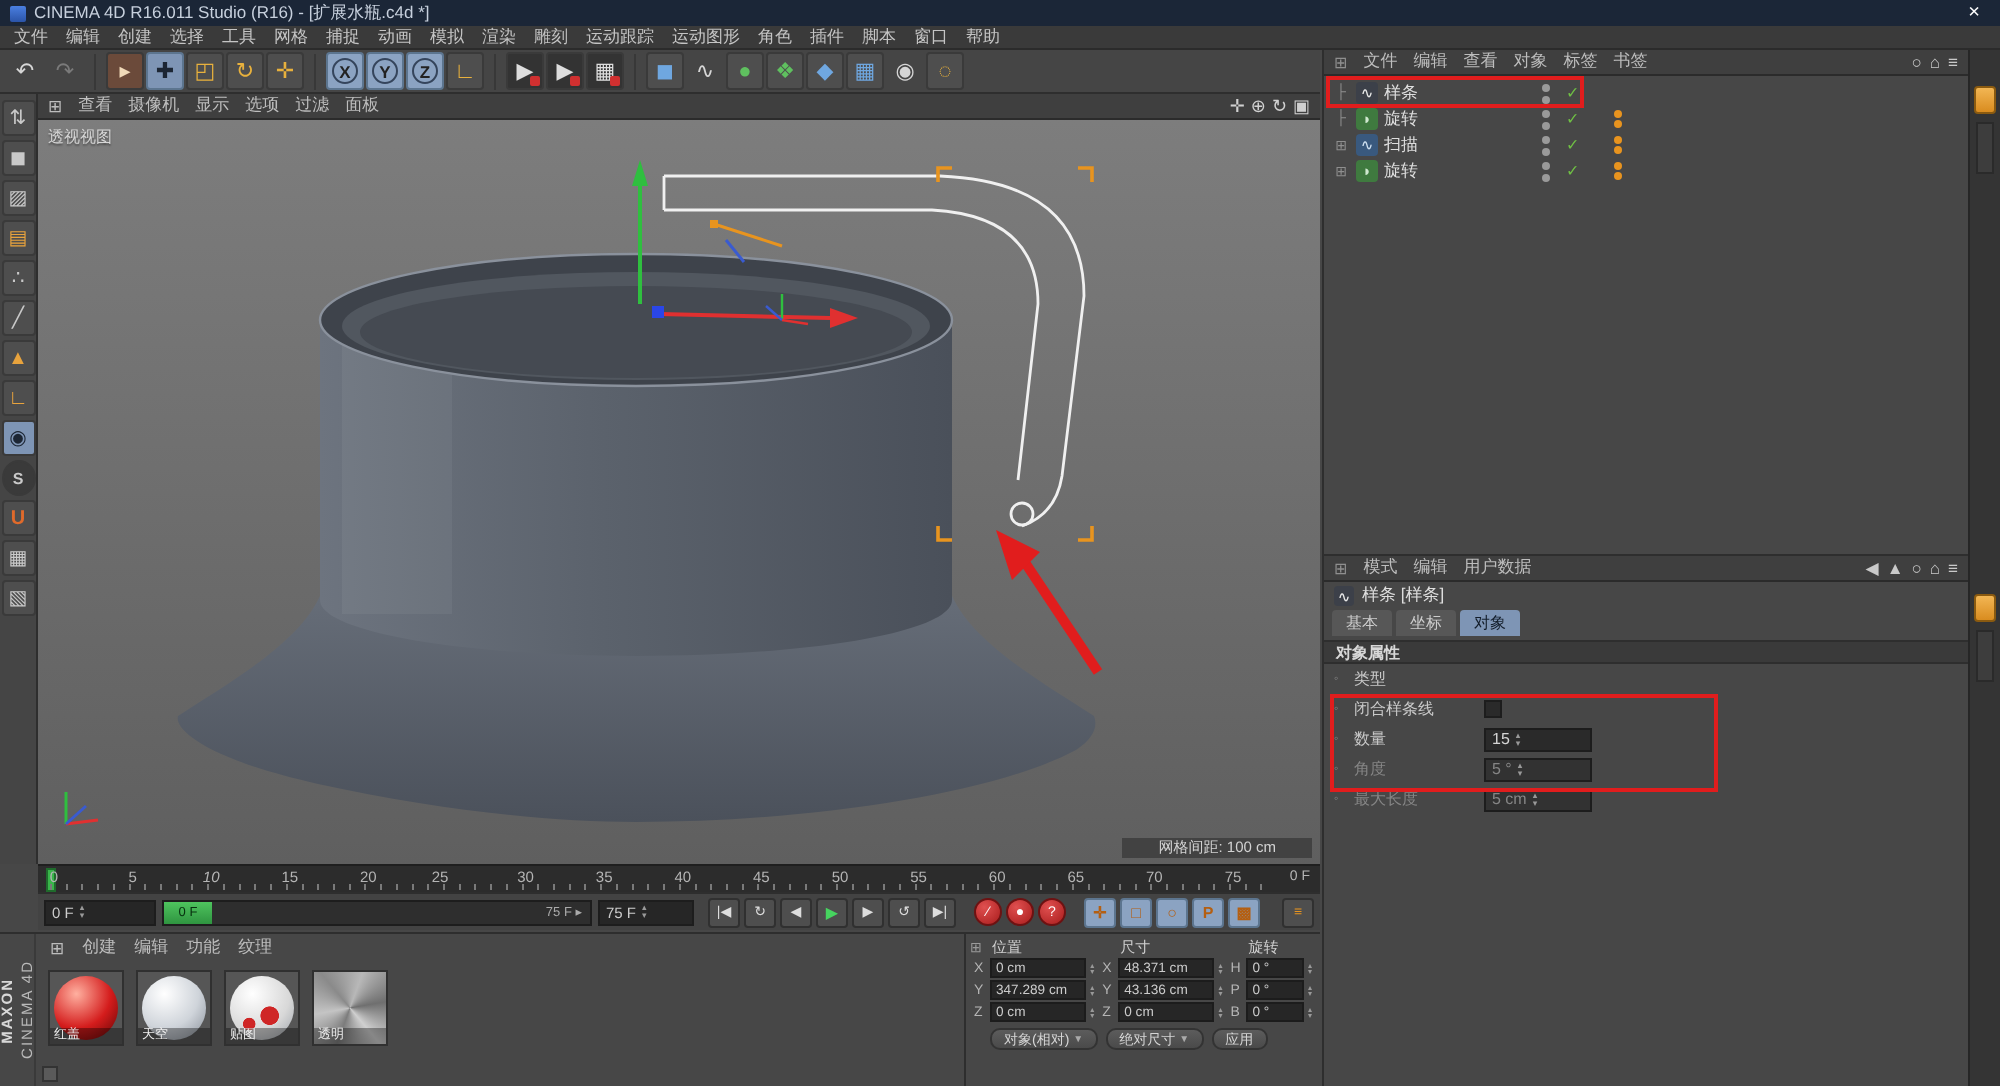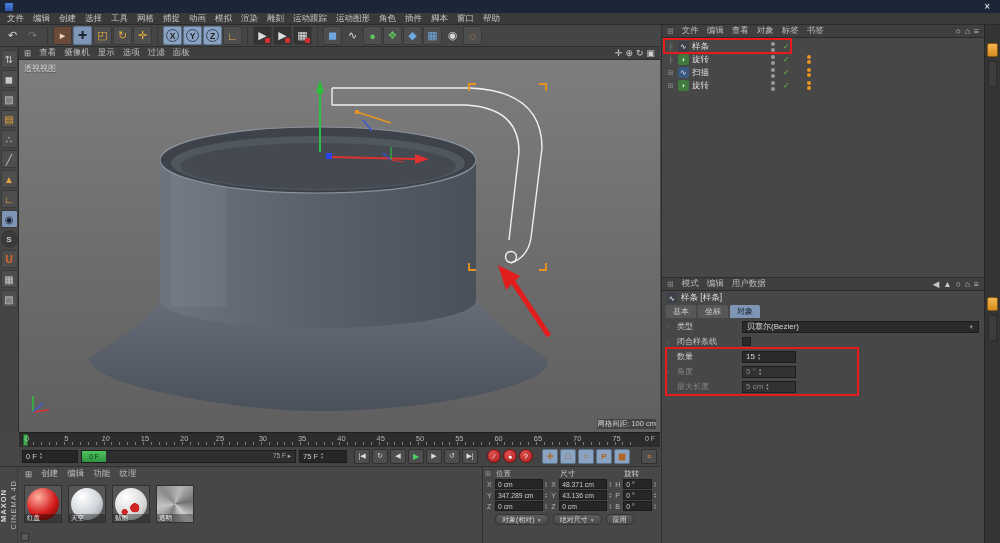--- a/index.html
+++ b/index.html
@@ -34,21 +34,21 @@
   .ltool.on{background:#7e95b5;color:#1c2634}
   .ltool.circ{border-radius:50%;background:#3a3a3a;font-size:8px;font-weight:bold}
   .ltool.magnet{color:#e06a2b;font-weight:bold}
   
   #viewport{position:absolute;left:19px;top:47px;width:641px;height:385px;background:#6e6e6e}
   #vpmenu{height:13px;background:#3f3f3f;display:flex;align-items:center;gap:8px;padding:0 5px;font-size:8.5px;color:#bdbdbd;border-bottom:1px solid #2b2b2b}
   #vpnav{margin-left:auto;display:flex;gap:3px}
   .vnav{font-size:9px;color:#d0d0d0}
   #vpcanvas{position:relative;width:641px;height:372px}
   #viewlabel{position:absolute;left:5px;top:3px;font-size:8px;color:#d6d6d6;text-shadow:0 1px 1px rgba(0,0,0,.4);z-index:3}
-  #gridlabel{position:absolute;right:4px;bottom:3px;font-size:7.5px;color:#d2d2d2;background:rgba(56,56,56,.75);padding:0 0;z-index:3}
+  #gridlabel{position:absolute;right:4px;bottom:3px;font-size:7.5px;color:#d2d2d2;background:rgba(56,56,56,.75);padding:0 18px;z-index:3}
   #scene{position:absolute;left:0;top:0}
   
   #ruler{position:absolute;left:19px;top:432px;width:641px;height:14px;background:#2c2c2c;border-top:1px solid #1f1f1f}
   #ruler::after{content:"";position:absolute;left:6px;right:28px;bottom:1px;height:3px;
     background:repeating-linear-gradient(90deg,#7a7a7a 0 1px,transparent 1px 7.86px)}
   .tick{position:absolute;top:1px;font-size:7.5px;color:#b5b5b5;transform:translateX(-50%)}
   #curframe{position:absolute;left:4px;top:1px;width:5px;height:12px;background:#39b54a;border:1px solid #1f6b2c}
   #rulerend{position:absolute;right:5px;top:2px;font-size:7px;color:#b5b5b5}
   #transport{position:absolute;left:19px;top:446px;width:641px;height:19px;background:#434343;border-top:1px solid #2e2e2e;display:flex;align-items:center;gap:3px;padding:0 3px}
   .tfield{height:13px;background:#262626;border:1px solid #1d1d1d;display:flex;align-items:center;font-size:7.5px;color:#ccc;padding:0 3px}
@@ -135,20 +135,21 @@
   .stab{position:absolute;left:2px;width:11px;height:14px;background:linear-gradient(#f2b654,#d98c1f);border-radius:2px;border:1px solid #8a5a10}
   #stab1{top:18px}#stab2{top:272px}
   .sticon{position:absolute;left:3px;width:9px;height:26px;background:#3d3d3d;border:1px solid #2a2a2a}
   #stic1{top:36px}#stic2{top:290px}
 </style>
 </head>
 <body style="--anno: #e11d1d;">
 
 <div id="titlebar">
   <span id="appicon"></span>
+  <span>CINEMA 4D R16.011 Studio (R16) - [扩展水瓶.c4d *]</span>
   <span id="closebtn">×</span>
 </div>
 
 <div id="menubar">
     <span class="mi">文件</span>
     <span class="mi">编辑</span>
     <span class="mi">创建</span>
     <span class="mi">选择</span>
     <span class="mi">工具</span>
     <span class="mi">网格</span>
@@ -601,28 +602,25 @@
     </div>
     <div id="amtitle">
       <span class="oicon ic-spline">∿</span>
       <span>样条 [样条]</span>
     </div>
     <div id="amtabs">
         <div class="atab">基本</div>
         <div class="atab">坐标</div>
         <div class="atab active">对象</div>
       </div>
+    <div id="amsection">对象属性</div>
     <div id="amrows">
         <div class="arow">
           <span class="adot">◦</span>
           <span class="albl">类型</span>
-          <div class="dd">
-            <span>贝塞尔(Bezier)</span>
-            <span class="arr">▼</span>
-          </div>
         </div>
         <div class="arow">
           <span class="adot">◦</span>
           <span class="albl">闭合样条线</span>
           <div class="cbx"></div>
         </div>
         <div class="arow">
           <span class="adot">◦</span>
           <span class="albl">数量</span>
           <div class="spin">

